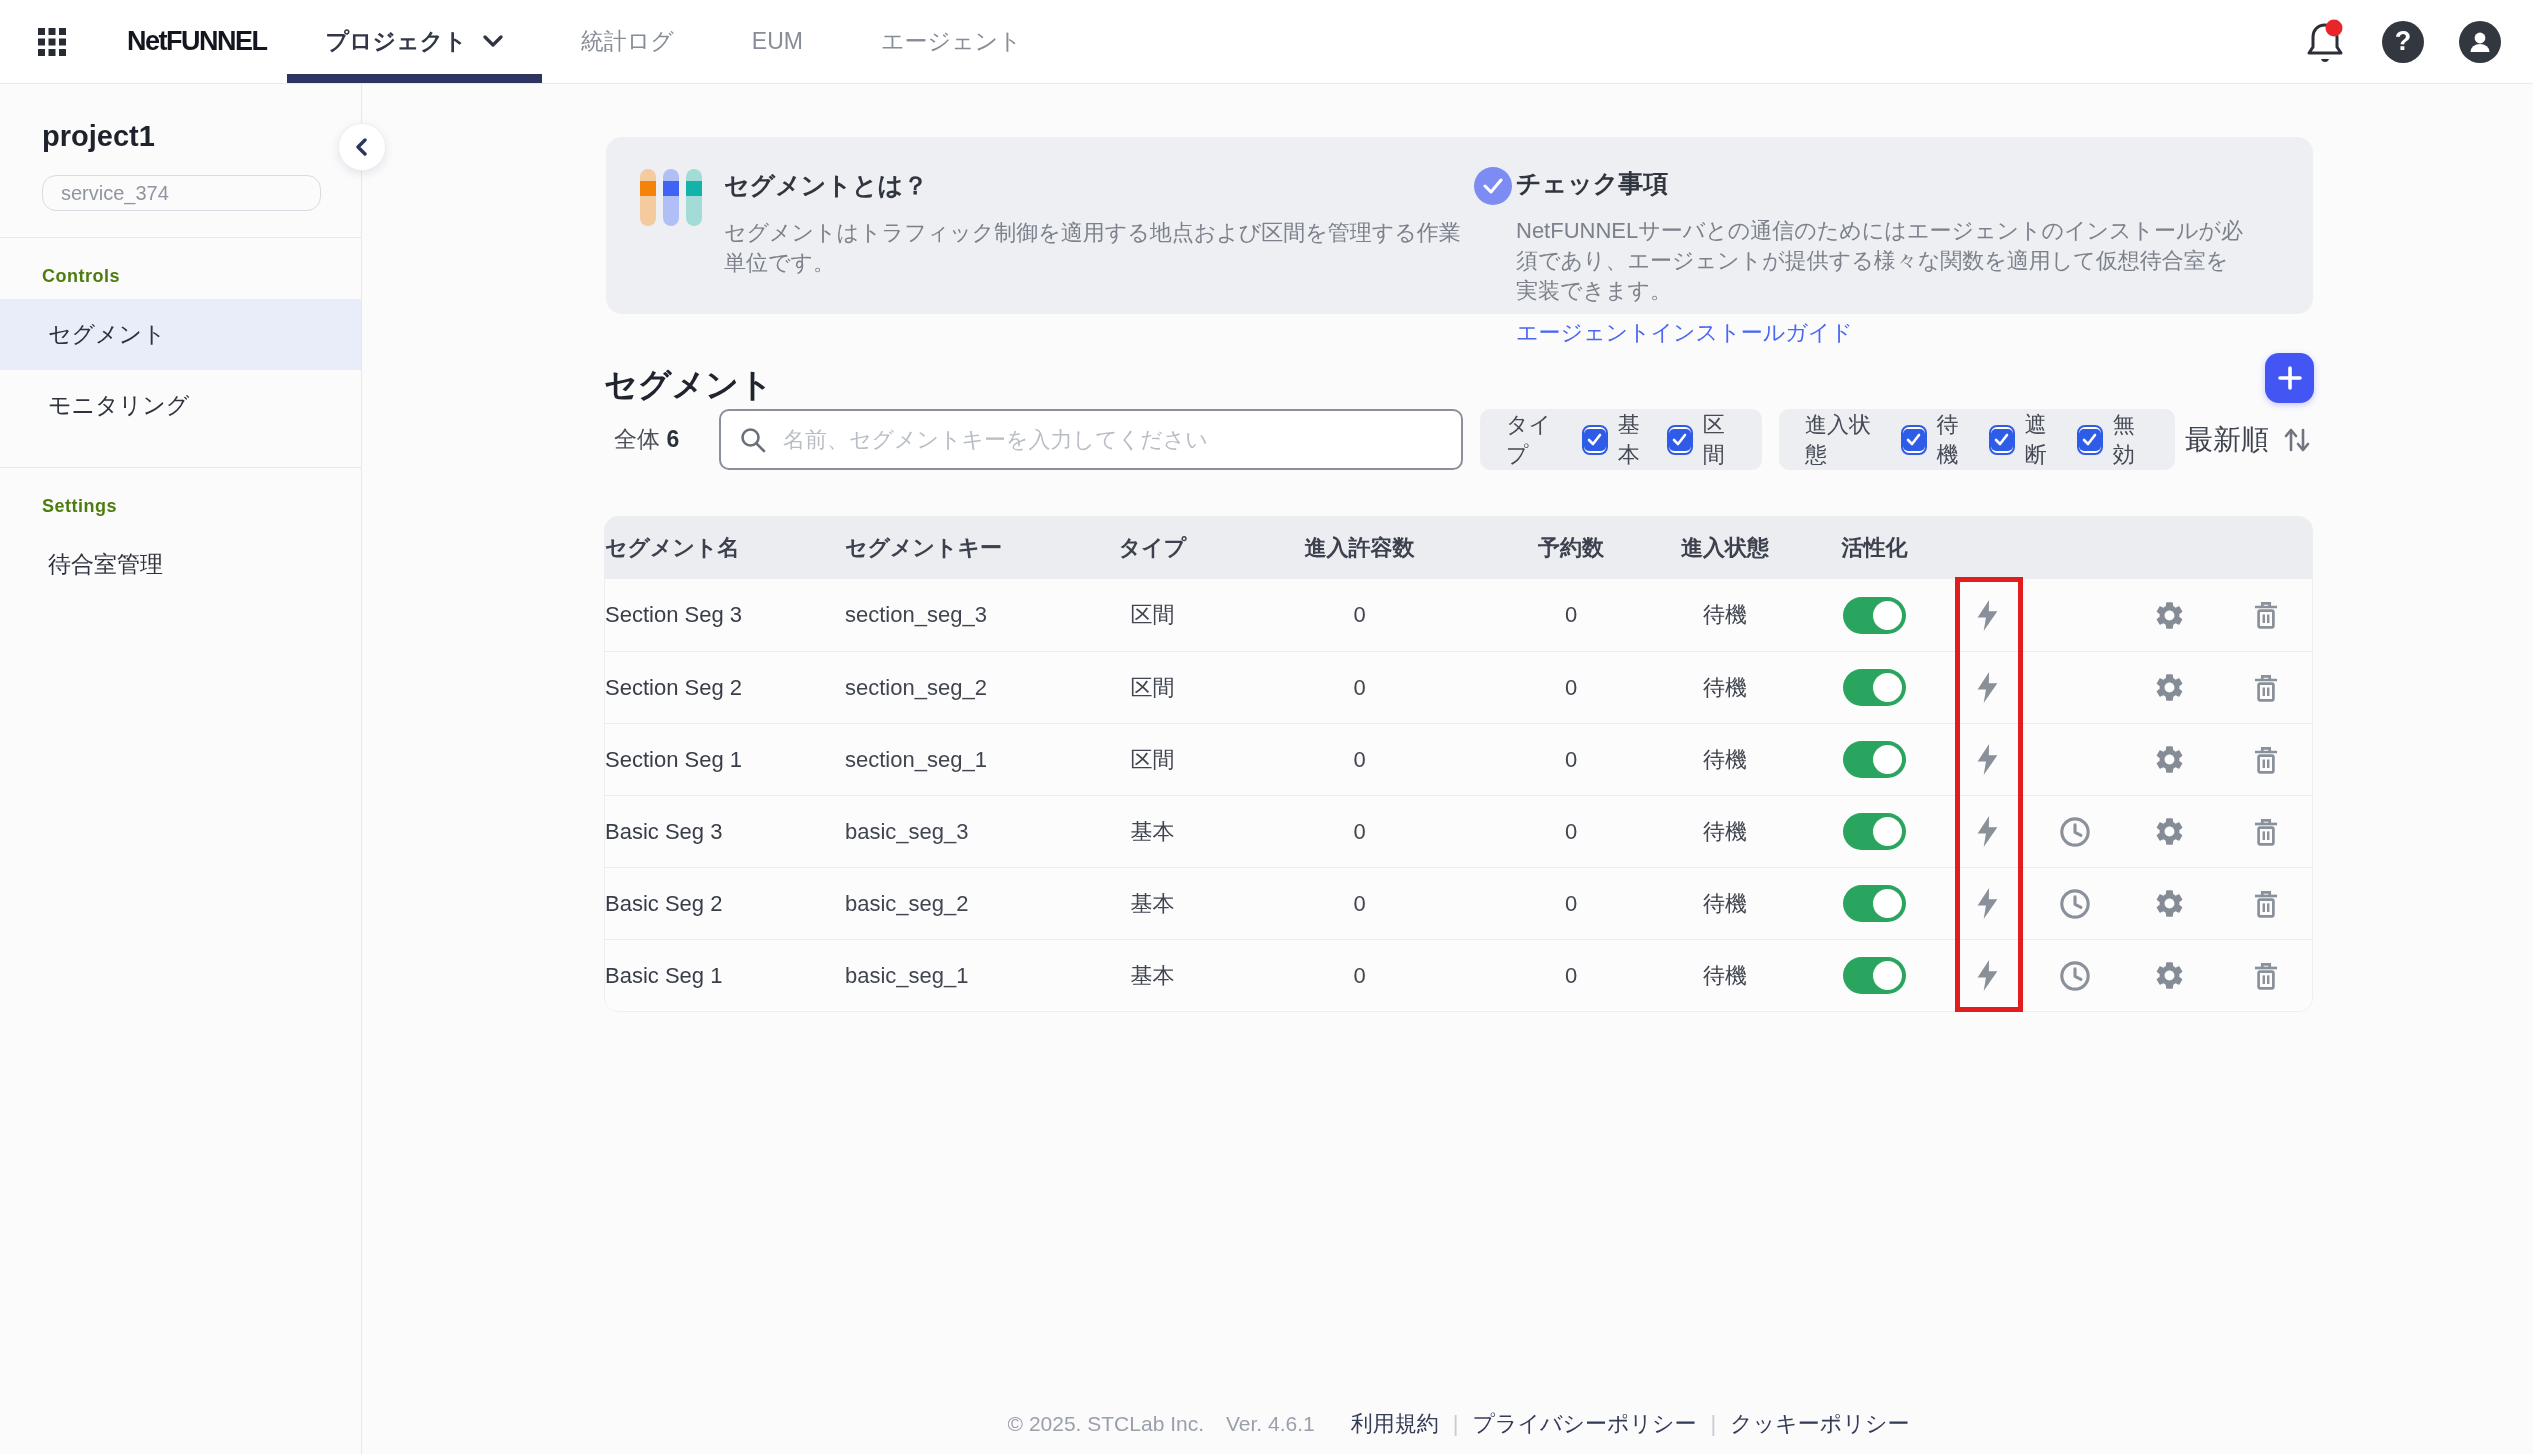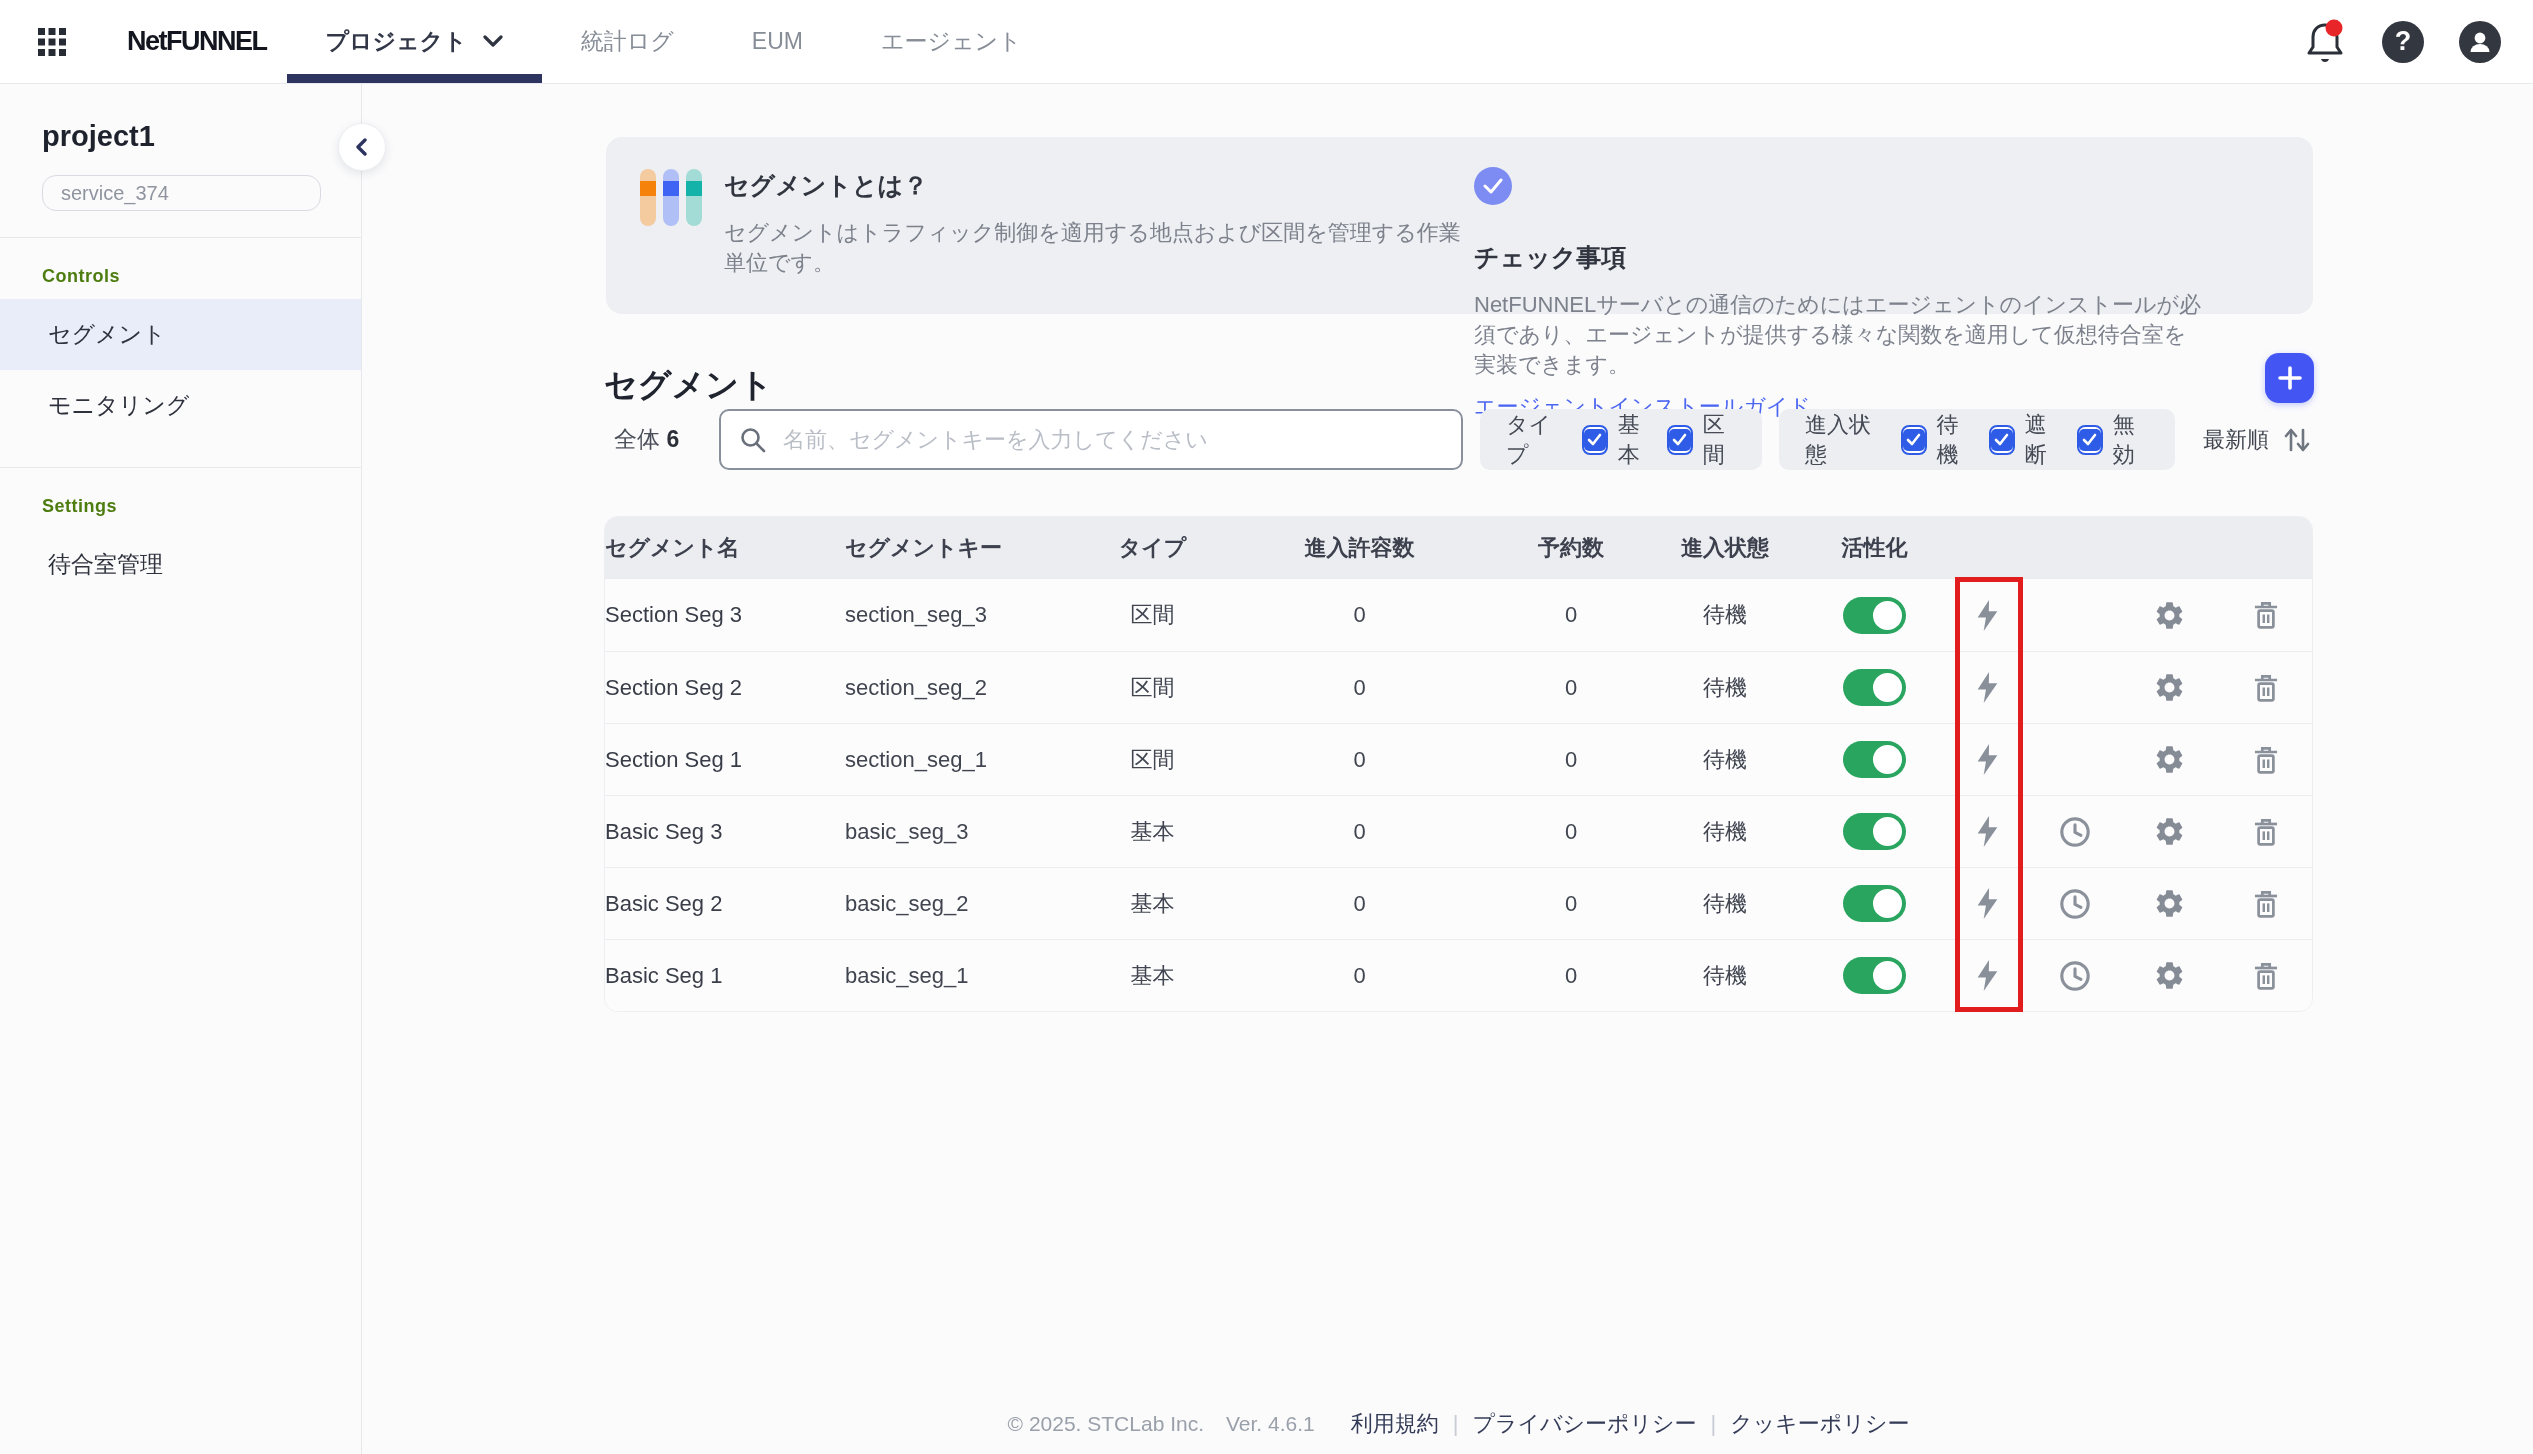--- a/index.html
+++ b/index.html
@@ -46,21 +46,21 @@
   .banner { position:absolute; left:243px; top:53px; width:1707px; height:177px;
             background:#edeff2; border-radius:16px; display:flex; }
   .banner-left { width:868px; padding:28px 0 0 34px; display:flex; gap:22px; }
   .seg-bars { display:flex; gap:7px; margin-top:4px; }
   .seg-bar { width:16px; height:57px; border-radius:8px; }
   .seg-bar.b1 { background:linear-gradient(180deg,#f3cb9e 0 12px,#f5820b 12px 27px,#f3cb9e 27px 100%); }
   .seg-bar.b2 { background:linear-gradient(180deg,#b0c0f7 0 12px,#3f63f2 12px 27px,#b0c0f7 27px 100%); }
   .seg-bar.b3 { background:linear-gradient(180deg,#a3dcd6 0 12px,#14b3aa 12px 27px,#a3dcd6 27px 100%); }
   .banner-title { font-size:25px; font-weight:700; color:#31353f; padding-top:4px; }
   .banner-body { margin-top:16px; font-size:22px; color:#7c818c; line-height:30px; }
-  .banner-right { padding:26px 0 0 0; display:flex; gap:32px;flex-direction:column; }
+  .banner-right { padding:26px 0 0 0; display:flex; gap:4px; }
   .check-circle { width:38px; height:38px; border-radius:50%; background:#7d8cf3; display:flex;
                   align-items:center; justify-content:center; margin-top:4px; flex:0 0 auto; }
   .banner-right-text { width:733px; }
   .guide-link { display:inline-block; margin-top:12px; font-size:22px; color:#4b66f0; cursor:pointer; }
 
   .section-title { position:absolute; left:241px; top:279px; font-size:33px; font-weight:700; color:#20242e; }
   .add-btn { position:absolute; left:1902px; top:269px; width:49px; height:50px; border-radius:14px;
              background:#4355f2; display:flex; align-items:center; justify-content:center; cursor:pointer;
              box-shadow:0 2px 6px rgba(67,85,242,.3); }
 
@@ -76,21 +76,21 @@
   .chip { height:61px; background:#eceef2; border-radius:10px; display:flex; align-items:center;
           gap:16px; padding:0 26px; font-size:22px; color:#454a55; }
   .chip1 { margin-left:17px; width:282px; }
   .chip2 { margin-left:17px; width:396px; }
   .chip .chip-label { margin-right:4px; }
   .cb-item { display:flex; align-items:center; gap:10px; cursor:pointer; }
   .checkbox { width:30px; height:30px; border-radius:8px; border:2px solid #2e5ce6; background:#ffffff;
               display:flex; align-items:center; justify-content:center; }
   .checkbox .inner { width:22px; height:22px; border-radius:5px; background:#2e5ce6; display:flex;
                      align-items:center; justify-content:center; }
-  .sort { margin-left:auto; display:flex; align-items:center; gap:12px; font-size:22px; color:#3f444e; cursor:pointer; }
+  .sort { margin-left:auto; display:flex; align-items:center; gap:12px; font-size:28px; color:#3f444e; cursor:pointer; }
 
   
   .table { position:absolute; left:241px; top:432px; width:1709px; border:1px solid #eceef1;
            border-radius:14px; background:#fcfcfd; overflow:hidden; }
   .thead, .trow { display:grid; grid-template-columns:240px 236px 143px 271px 152px 156px 143px 83px 91px 99px 93px; align-items:center; }
   .thead { height:62px; background:#ebedf1; font-size:22px; font-weight:700; color:#3c414d; }
   .trow { height:72px; border-top:1px solid #ecedf0; font-size:22px; color:#40454f; background:#fcfcfd; }
   .cell.l { text-align:left; }
   .cell.c { text-align:center; display:flex; align-items:center; justify-content:center; }
   .cell.name { color:#383d47; }

